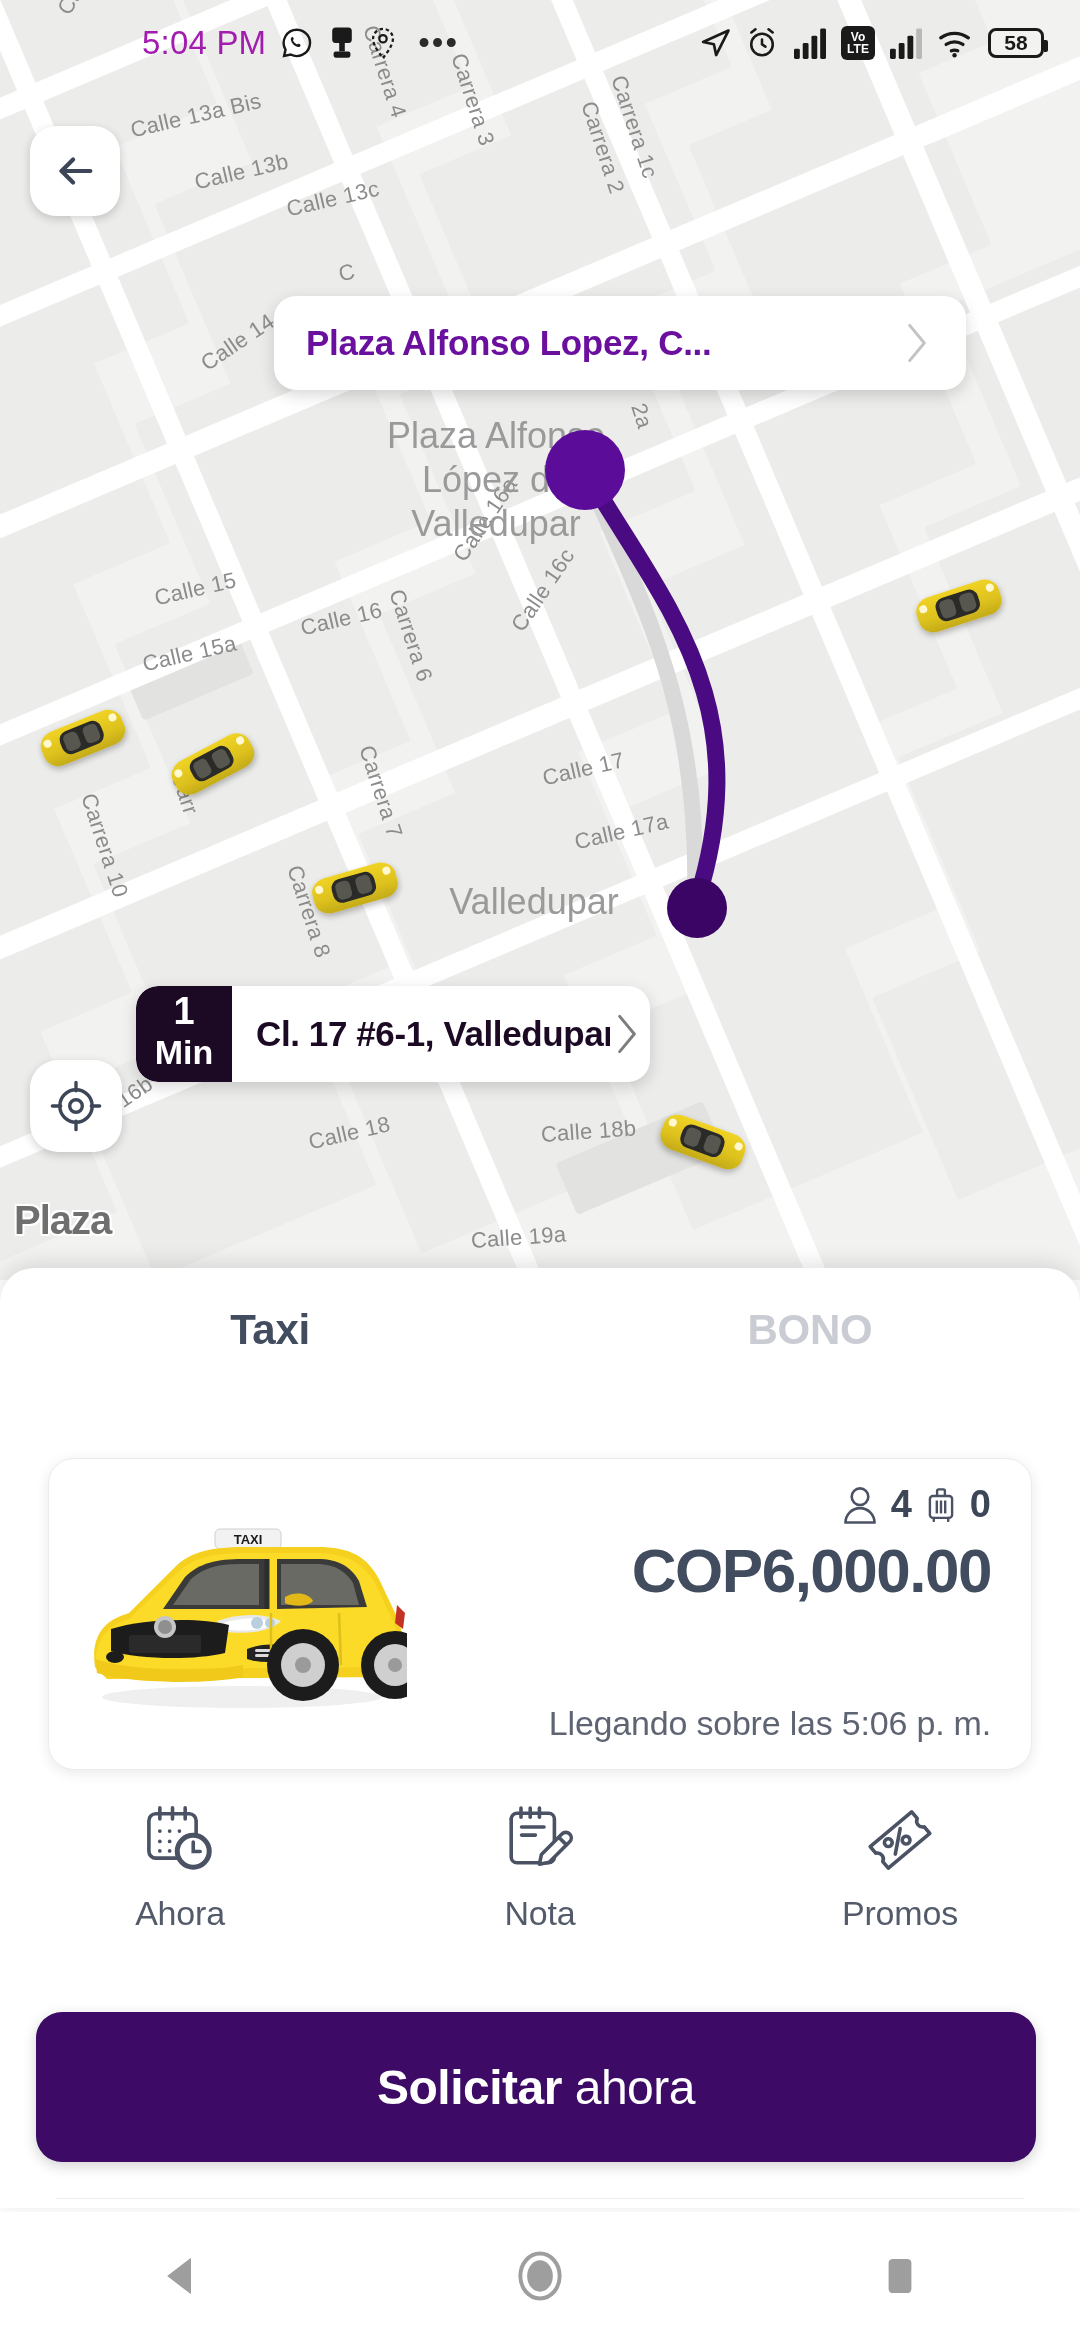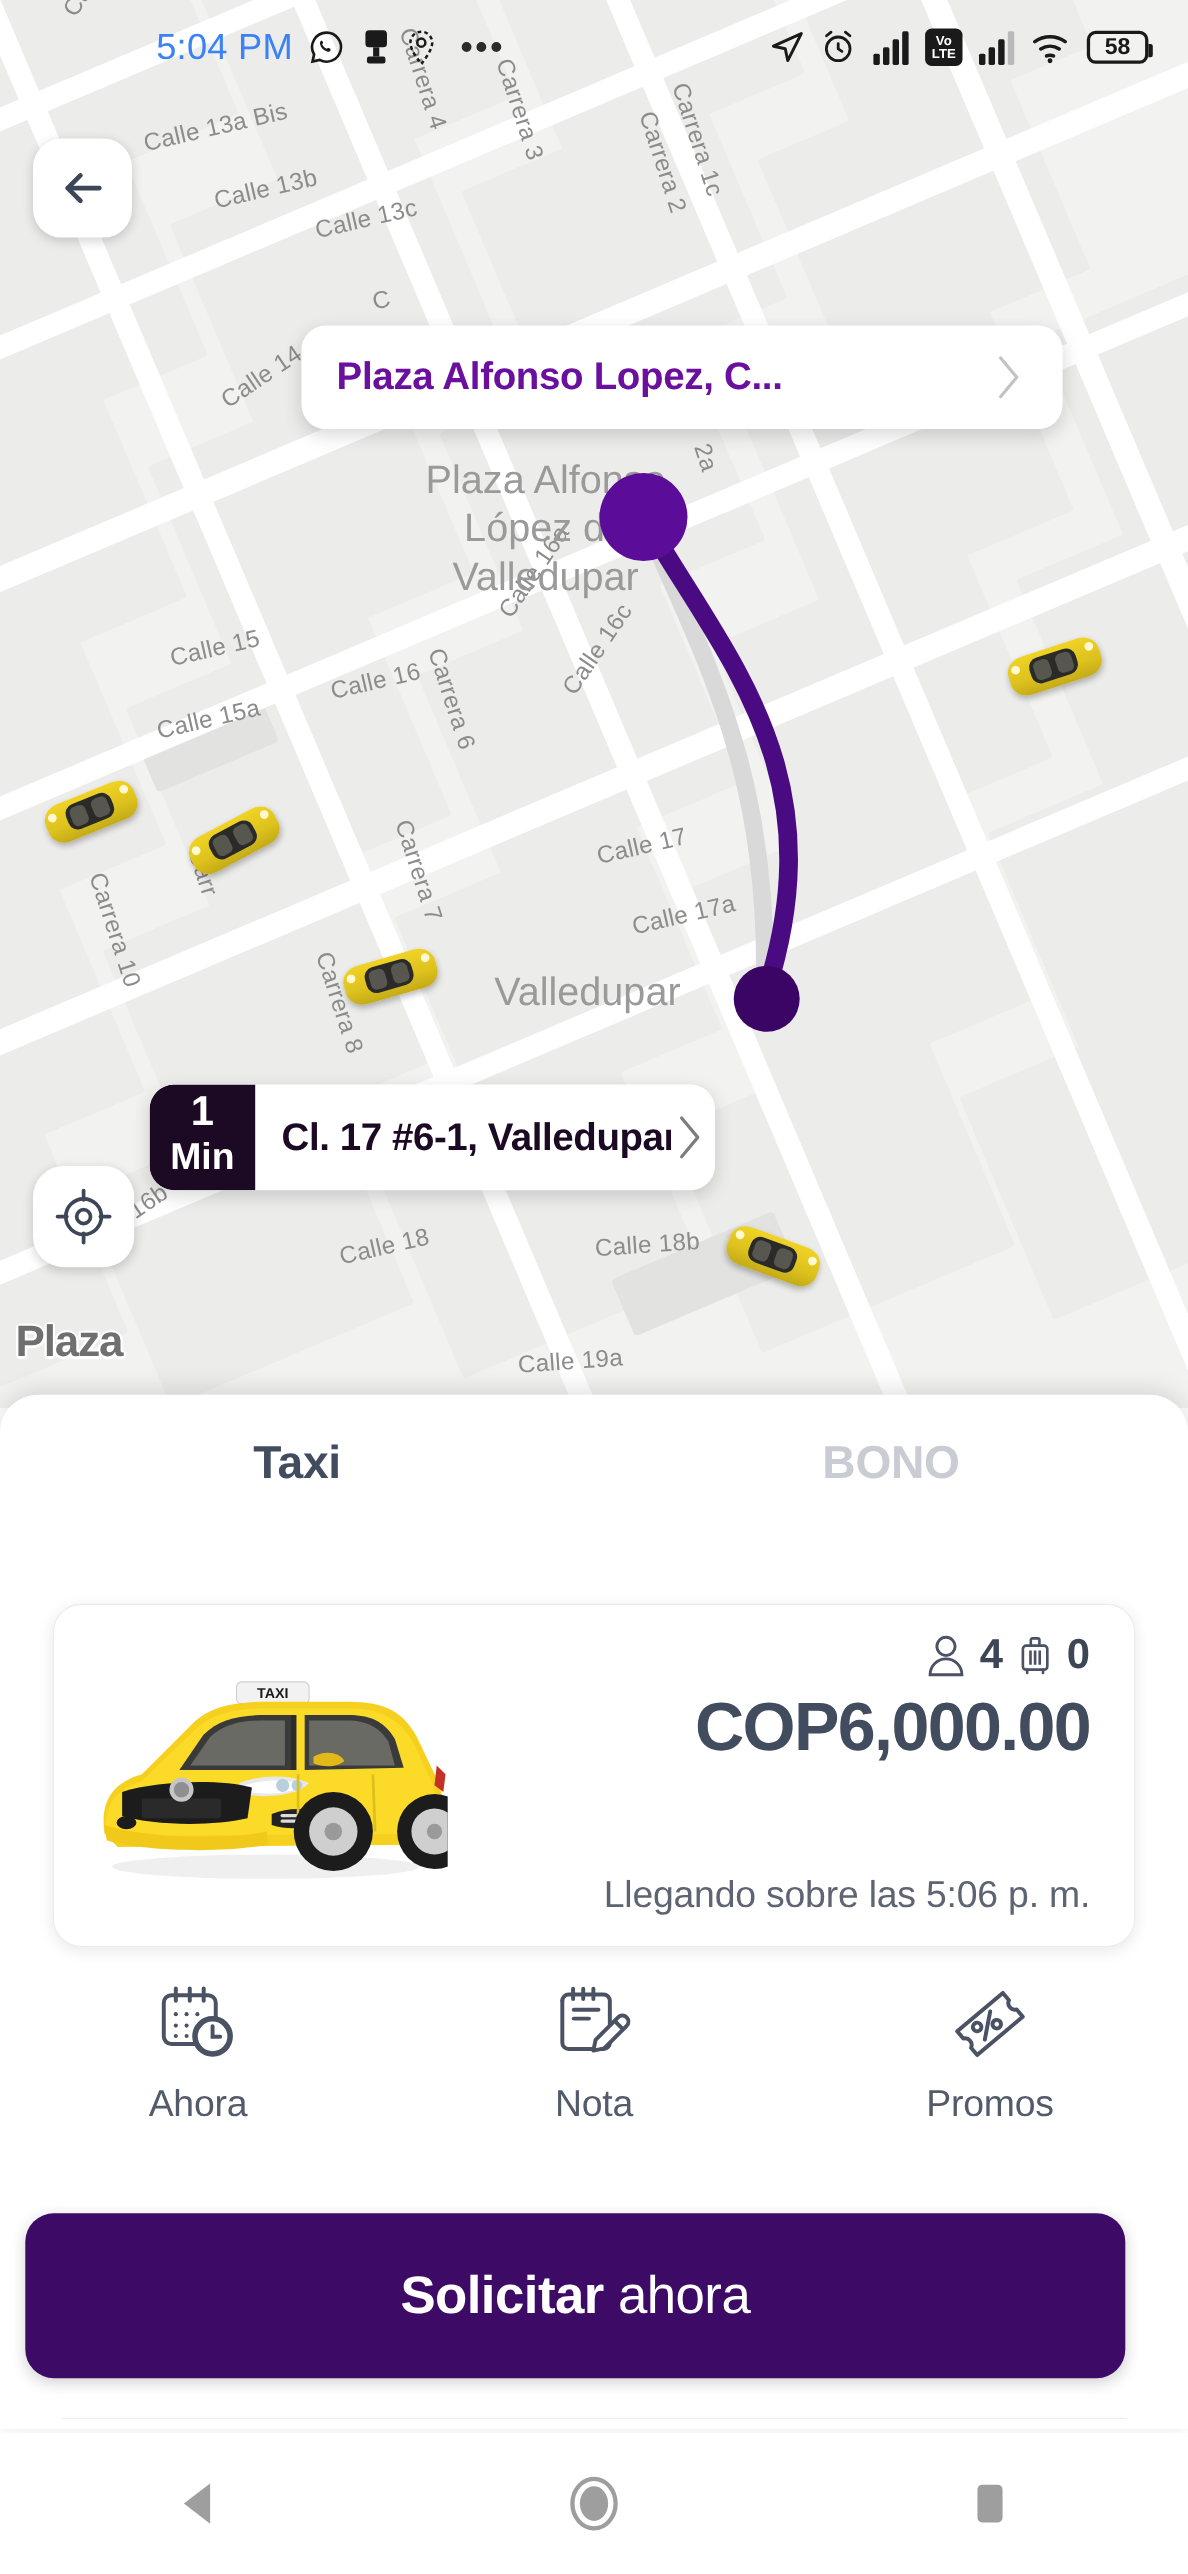--- a/index.html
+++ b/index.html
@@ -106,21 +106,21 @@
 
   
   #statusbar {
     position:absolute; left:0; top:0; width:1080px; height:86px;
     display:flex; align-items:center;
     padding:0 36px;
     z-index:40;
     color:#1a1a1a;
   }
   #sb-left { display:flex; align-items:center; gap:14px; margin-left:106px; }
-  #sb-time { font-size:33px; font-weight:500; letter-spacing:.2px; color:#3b82f6; }
+  #sb-time { font-size:33px; font-weight:500; letter-spacing:.2px; color:#a21caf; }
   #sb-right { margin-left:auto; display:flex; align-items:center; gap:13px; }
   .sbicon { display:block; }
   #sb-dots { font-size:33px; letter-spacing:2px; color:#2b2b2b; margin-left:8px; }
   #battbox {
     width:56px; height:30px; border:3px solid #1a1a1a; border-radius:8px;
     display:flex; align-items:center; justify-content:center; position:relative;
   }
   #battbox:after {
     content:""; position:absolute; right:-7px; top:9px; width:4px; height:12px;
     background:#1a1a1a; border-radius:0 2px 2px 0;
@@ -212,21 +212,21 @@
     display:flex;
   }
   .opt { flex:1; display:flex; flex-direction:column; align-items:center; }
   .opt .oicon { height:78px; display:flex; align-items:flex-end; justify-content:center; }
   .opt .olabel {
     margin-top:18px; font-size:34px; color:#535b6b; font-weight:300;
     text-align:center; line-height:1.16; letter-spacing:-.2px;
   }
 
   #cta {
-    position:absolute; left:23px; top:2012px; width:1000px; height:150px;
+    position:absolute; left:36px; top:2012px; width:1000px; height:150px;
     background:#3d0a66;
     border-radius:26px;
     display:flex; align-items:center; justify-content:center;
     z-index:35;
     box-shadow:0 4px 14px rgba(0,0,0,.18);
   }
   #cta-text { font-size:48px; color:#ffffff; letter-spacing:-.5px; font-weight:300; }
   #cta-text b { font-weight:bold; }
 
   #divider {

